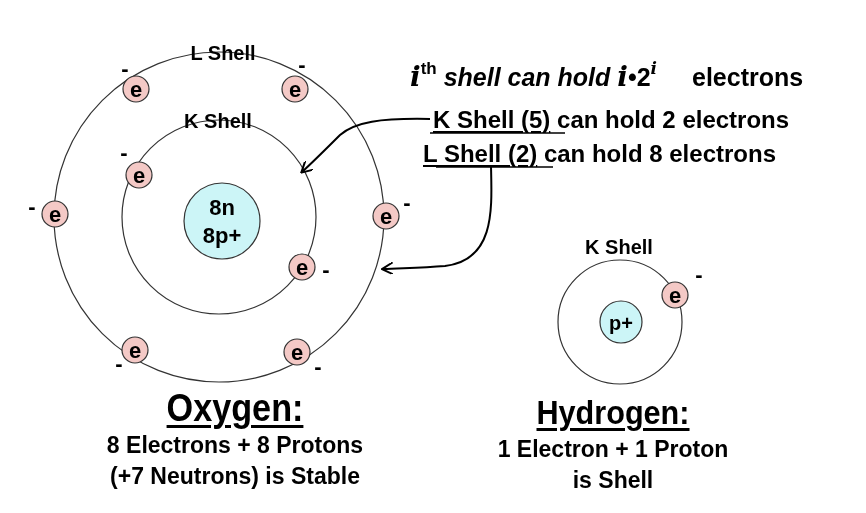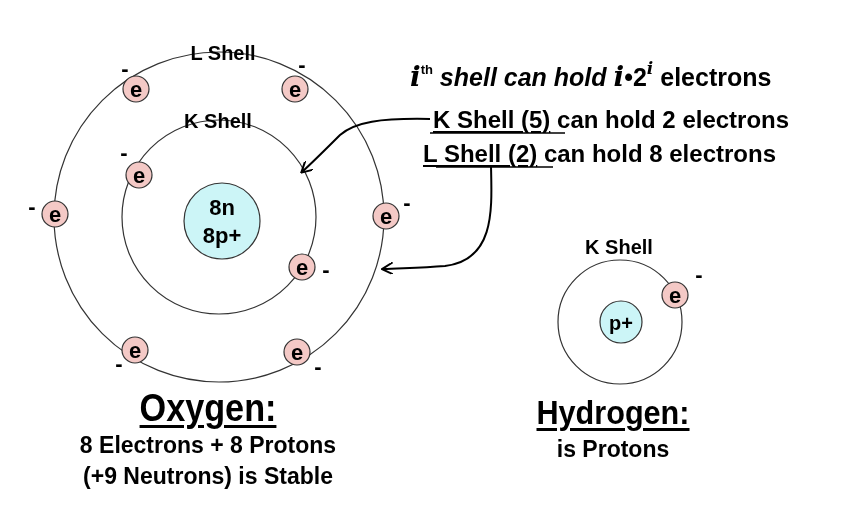--- a/index.html
+++ b/index.html
@@ -87,32 +87,33 @@
     <text class="lbl" x="619" y="254" font-size="20" text-anchor="middle">K Shell</text>
     <g>
       <circle cx="675" cy="295" r="13" fill="#f4c9c6" stroke="#333" stroke-width="1.2"></circle>
       <text class="lbl" x="675" y="303" font-size="22" text-anchor="middle">e</text>
       <text class="lbl" x="699" y="282" font-size="22" text-anchor="middle">-</text>
     </g>
   </g>
 </svg>
 
 <div class="rule" style="left:410px; top:58px; font-size:25px;">
-  <span class="ital" style="font-size:28px;">i</span><sup style="font-size:13px; vertical-align: 12px;">th</sup><span style="white-space:pre;font-style:italic;"> shell can hold </span><span class="ital" style="font-size:28px;">i</span><span>•</span><span>2</span><sup class="ital" style="font-size:17px; vertical-align: 12px;">i</sup><span style="white-space:pre;"> electrons</span>
+  <span class="ital" style="font-size:28px;">i</span><sup style="font-size:17px; vertical-align: 12px;">th</sup><span style="white-space:pre;font-style:italic;"> shell can hold </span><span class="ital" style="font-size:28px;">i</span><span>•</span><span>2</span><sup class="ital" style="font-size:17px; vertical-align: 12px;">i</sup><span style="white-space:pre;margin-left:28px;"> electrons</span>
 </div>
 
 <div class="rule" style="left:433px; top:106px;">
   <u>K Shell (5)</u><span style="white-space:pre;"> can hold 2 electrons</span>
 </div>
 <div class="rule" style="left:423px; top:140px;">
   <u>L Shell (2)</u><span style="white-space:pre;"> can hold 8 electrons</span>
 </div>
 
-<div class="caption" style="left:28px; top:386px; width:360px;">
+<div class="caption" style="left:55px; top:386px; width:360px;">
   <div class="title">Oxygen:</div>
   <div class="sub">8 Electrons + 8 Protons</div>
-  <div class="sub">(+9 Neutrons) is Stable</div>
+  <div class="sub">(+7 Neutrons) is Stable</div>
 </div>
 
 <div class="caption" style="left:438px; top:390px; width:350px;">
   <div class="title" style="font-size:34px;">Hydrogen:</div>
-  <div class="sub">is Protons</div>
+  <div class="sub">1 Electron + 1 Proton</div>
+  <div class="sub">is Shell</div>
 </div>
 
 </body></html>

